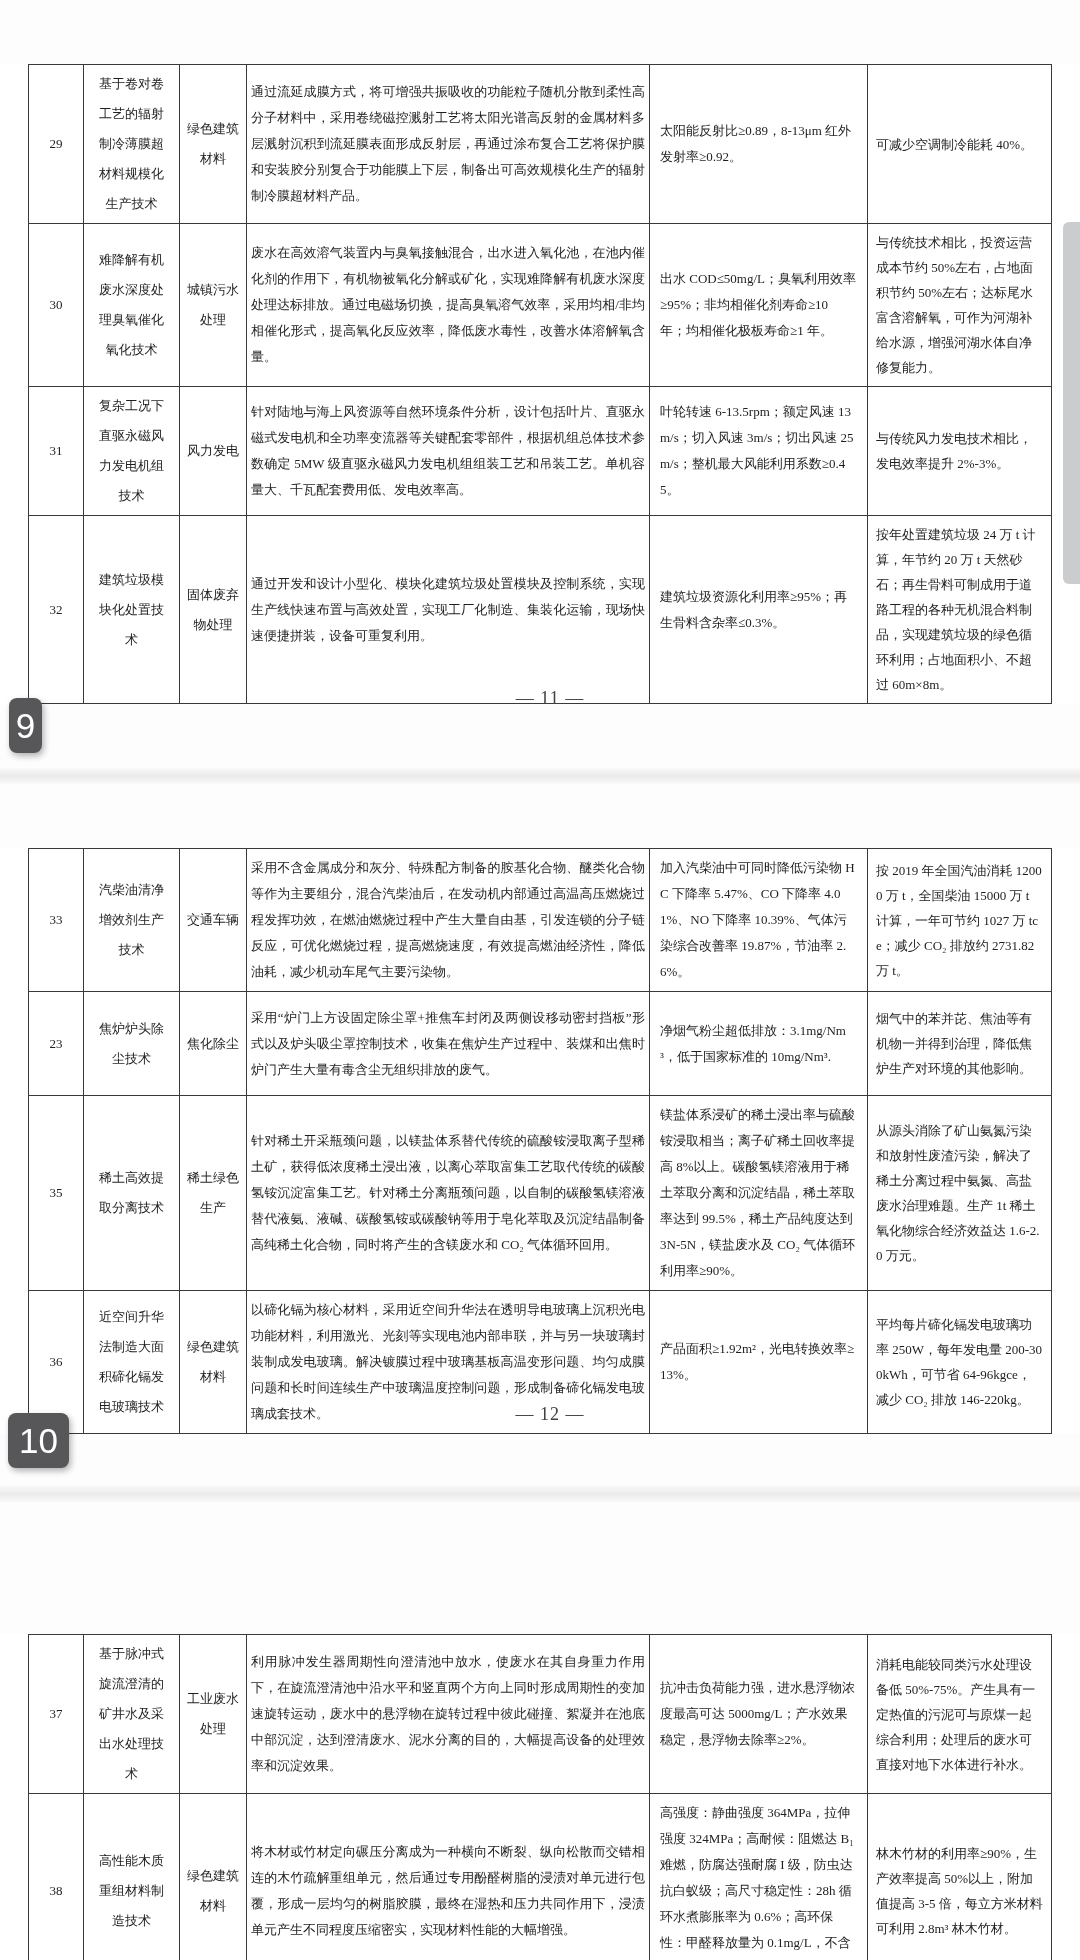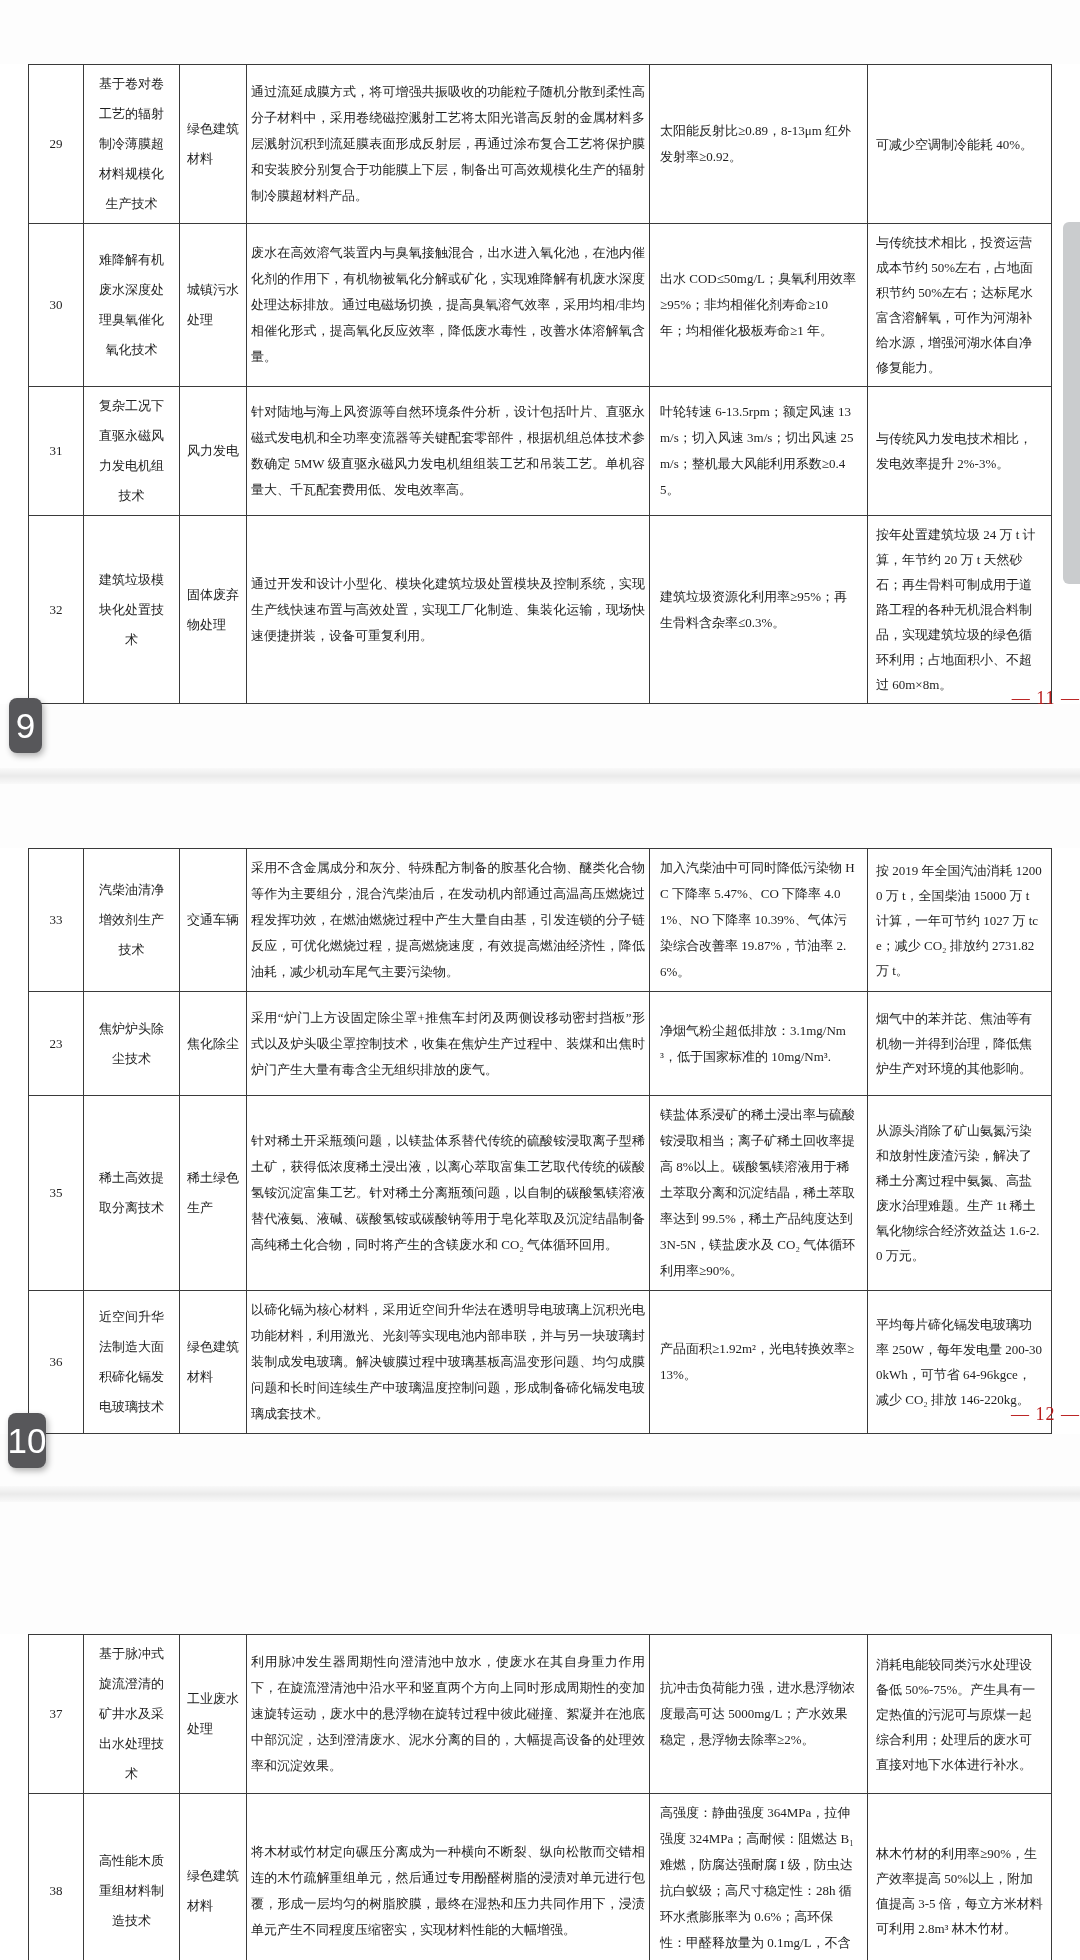--- a/index.html
+++ b/index.html
@@ -21,44 +21,44 @@
   }
   table.tech-table td{
     border:1.5px solid #3a3a3a;
     font-size:13px;
     vertical-align:middle;
     word-break:break-all;
     overflow:hidden;
   }
   td.no{ text-align:center;font-size:16px;padding:14px; }
   td.name{ text-align:center;line-height:30px;padding:4px 10px; }
-  td.cat{ line-height:30px;padding:4px 7px; }
+  td.cat{ text-align:center;line-height:30px;padding:4px 7px; }
   td.desc{ text-align:justify;line-height:26px;padding:6px 4px; }
   td.ind{ text-align:left;line-height:26px;padding:6px 10px; }
   td.ben{ text-align:left;line-height:25px;padding:6px 8px; }
   tr.h126{height:126px} tr.h146{height:146px} tr.h104{height:104px}
   tr.h172{height:172px} tr.h164{height:164px} tr.h128{height:128px}
   tr.h152{height:152px} tr.h170{height:170px}
 
   .page-footer{
     position:absolute;left:20px;width:1060px;
-    text-align:right;font-size:18px;letter-spacing:1px;color:#b91c1c;
+    text-align:center;font-size:18px;letter-spacing:1px;color:#404040;
   }
   .page-badge{
     position:absolute;
     background:#57575a;
     color:#ffffff;
     border-radius:8px;
     box-shadow:2px 3px 6px rgba(0,0,0,0.30);
     font-family:"Liberation Sans","DejaVu Sans",sans-serif;
     font-size:35px;
     display:flex;align-items:center;justify-content:center;
   }
   #badge-9{left:9px;top:698px;width:33px;height:55px;}
-  #badge-10{left:8px;top:1413px;width:38px;height:55px;}
+  #badge-10{left:8px;top:1413px;width:61px;height:55px;}
   .separator{
     position:absolute;left:0;width:1080px;height:16px;
     background:linear-gradient(to bottom,rgba(0,0,0,0.015),rgba(0,0,0,0.075) 50%,rgba(0,0,0,0.015));
   }
   #sep-1{top:768px;}
   #sep-2{top:1486px;}
   .scroll-thumb{
     position:absolute;right:0;top:222px;width:17px;height:362px;
     background:#caccce;border-radius:6px 0 0 6px;
   }

